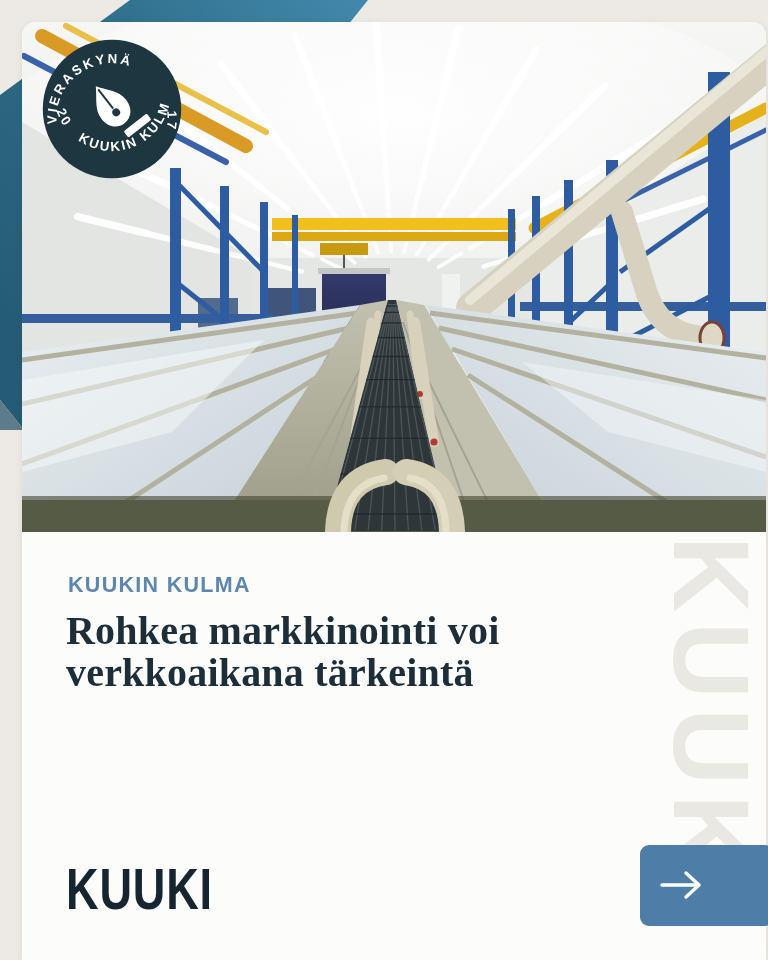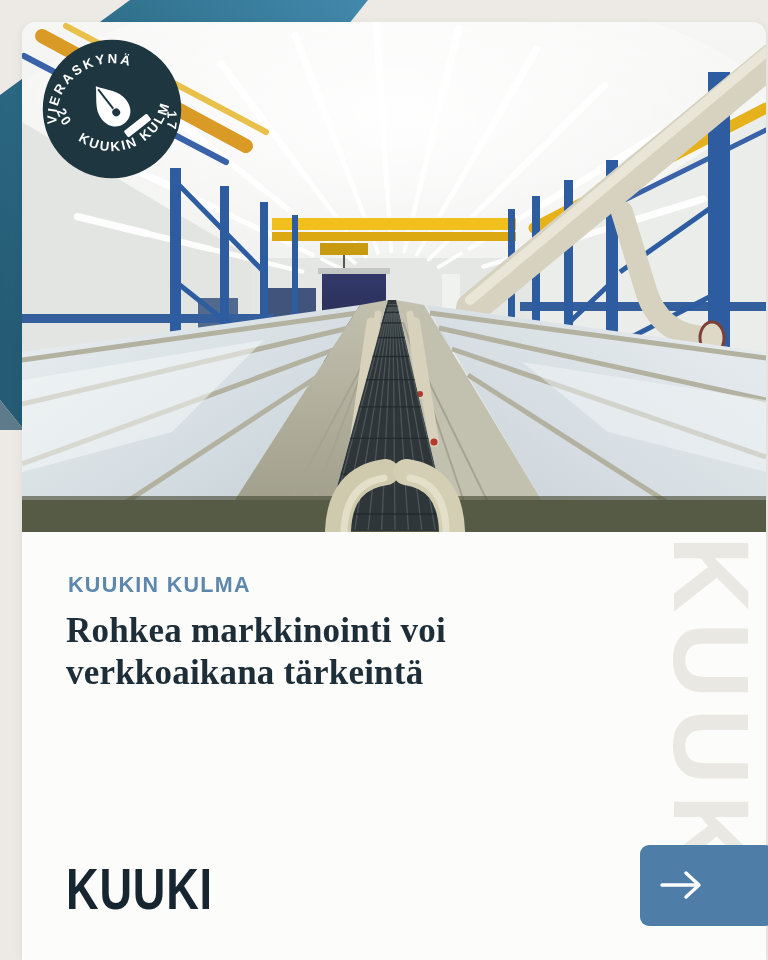--- a/index.html
+++ b/index.html
@@ -26,21 +26,21 @@
     font-family:"Liberation Sans",sans-serif;font-size:13.6px;font-weight:700;
     letter-spacing:2.6px;fill:#ffffff;
   }
   .category{
     position:absolute;left:46px;top:551px;
     font-size:21.5px;font-weight:600;letter-spacing:1.3px;color:#5d87ac;
   }
   .title{
     position:absolute;left:44px;top:588px;width:640px;
     font-family:"Liberation Serif", serif;font-weight:700;
-    font-size:35px;line-height:42px;color:#1d2e39;letter-spacing:.2px;
+    font-size:40px;line-height:42px;color:#1d2e39;letter-spacing:.2px;
   }
   .title span{display:block;}
   .logo{
     position:absolute;left:44px;top:834px;
     font-size:55px;font-weight:800;color:#16252f;letter-spacing:1px;
     transform:scale(.82,1.04);transform-origin:left top;white-space:nowrap;
   }
   .watermark{
     position:absolute;right:-8px;top:514px;height:420px;
     writing-mode:vertical-rl;

